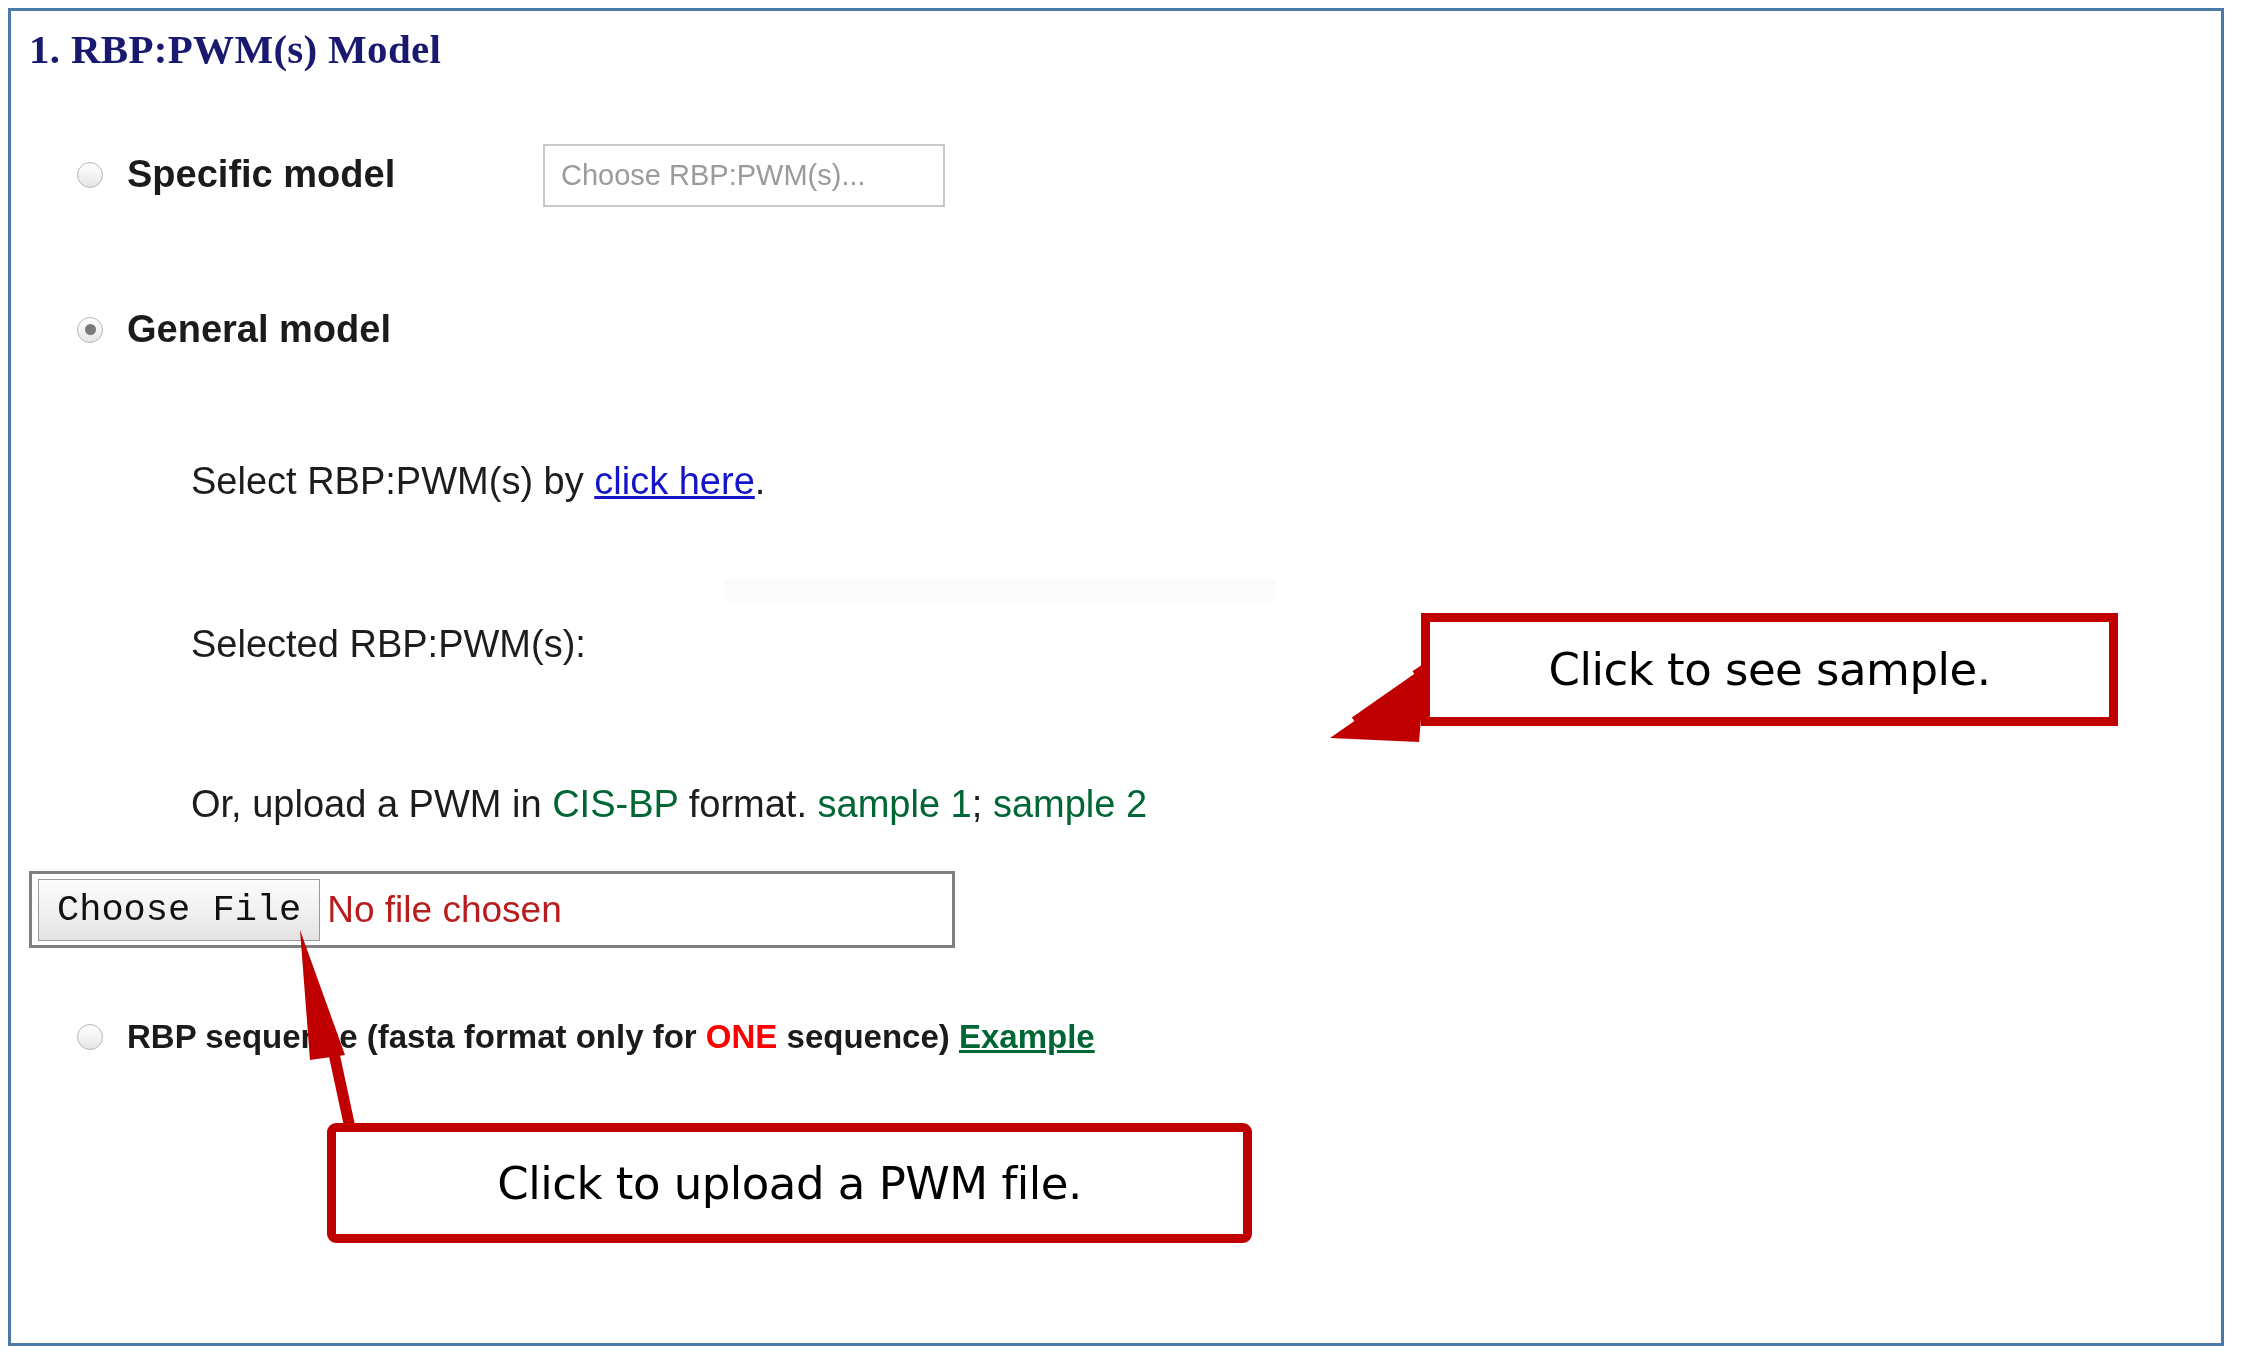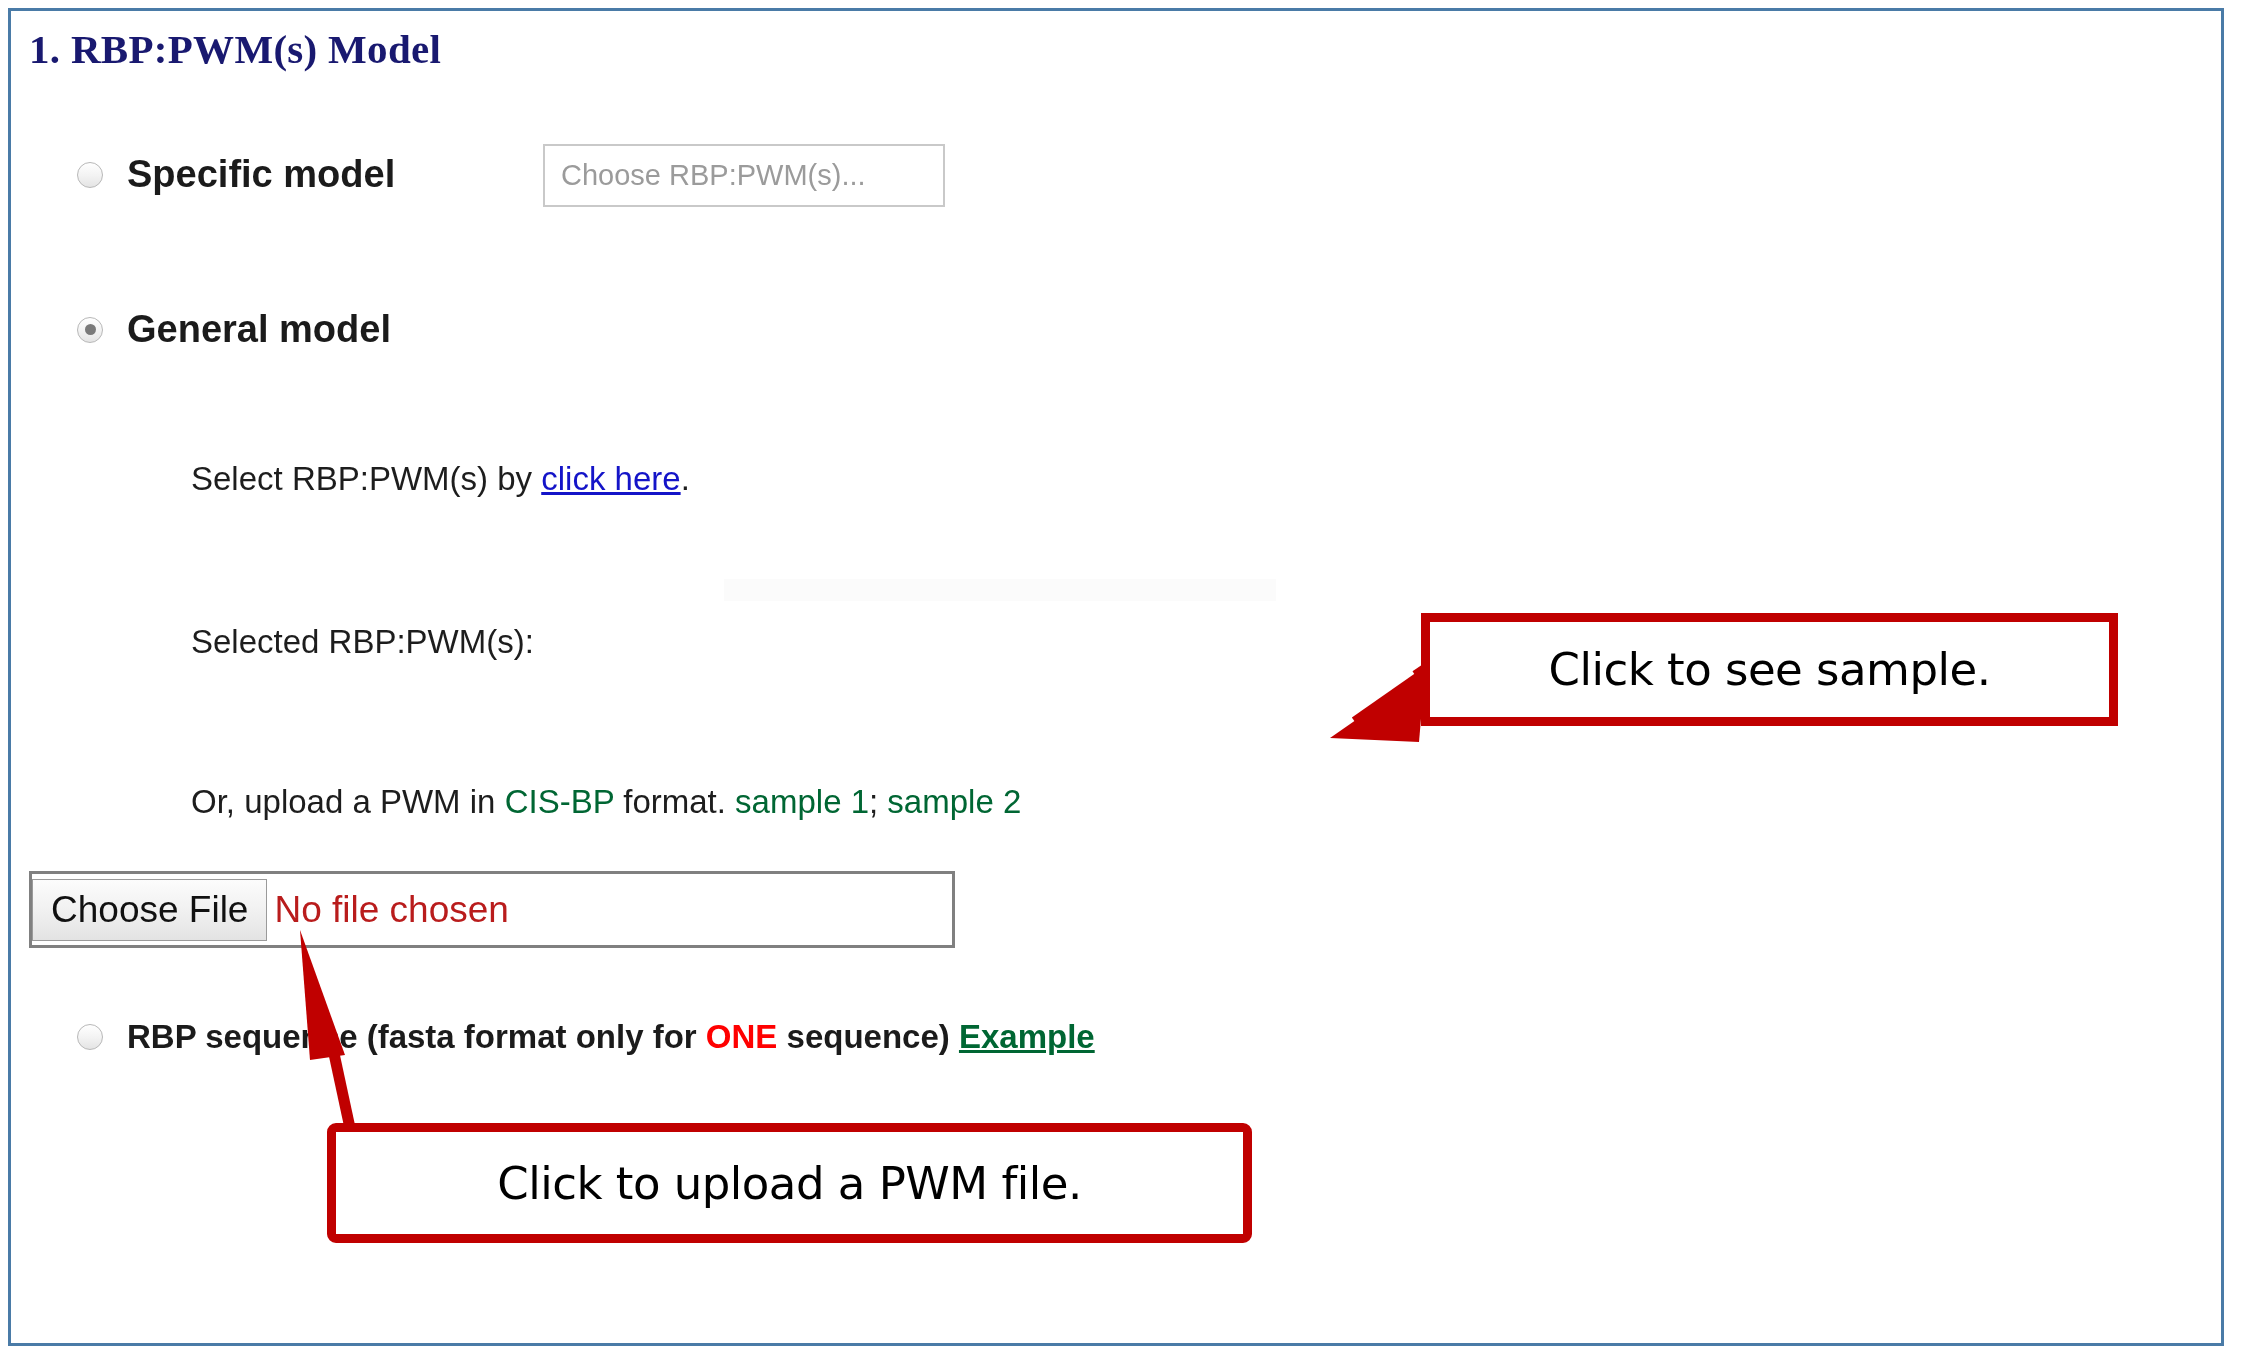--- a/index.html
+++ b/index.html
@@ -103,21 +103,21 @@
     white-space: nowrap;
   }
 
   
   #row-general { left: 66px; top: 297px; justify-content: center; }
 
   
   .body-line {
     position: absolute;
     font-family: "Liberation Sans", sans-serif;
-    font-size: 33px;
+    font-size: 38px;
     color: #1d1d1d;
     white-space: nowrap;
   }
   #line-select    { left: 180px; top: 449px; }
   #line-selected  { left: 180px; top: 612px; }
   #line-upload    { left: 180px; top: 772px; }
 
   a.link-blue {
     color: #1414c8;
     text-decoration: underline;
@@ -149,28 +149,29 @@
     top: 860px;
     width: 926px;
     height: 77px;
     border: 3px solid #808080;
     background: #ffffff;
     box-sizing: border-box;
     display: flex;
     align-items: center;
   }
   #choose-file-btn {
+    margin-left: 6px;
     height: 62px;
     padding: 0 18px;
     border: 1px solid #9a9a9a;
     background: linear-gradient(#fcfcfc 0%, #f1f1f1 50%, #e3e3e3 100%);
     display: flex;
     align-items: center;
     justify-content: center;
-    font-family: Liberation Sans, sans-serif;
+    font-family: Liberation Mono, monospace;
     font-size: 37px;
     color: #111111;
     box-sizing: border-box;
     white-space: nowrap;
     cursor: pointer;
   }
   #no-file-text {
     margin-left: 7px;
     font-family: "Liberation Sans", sans-serif;
     font-size: 37px;

